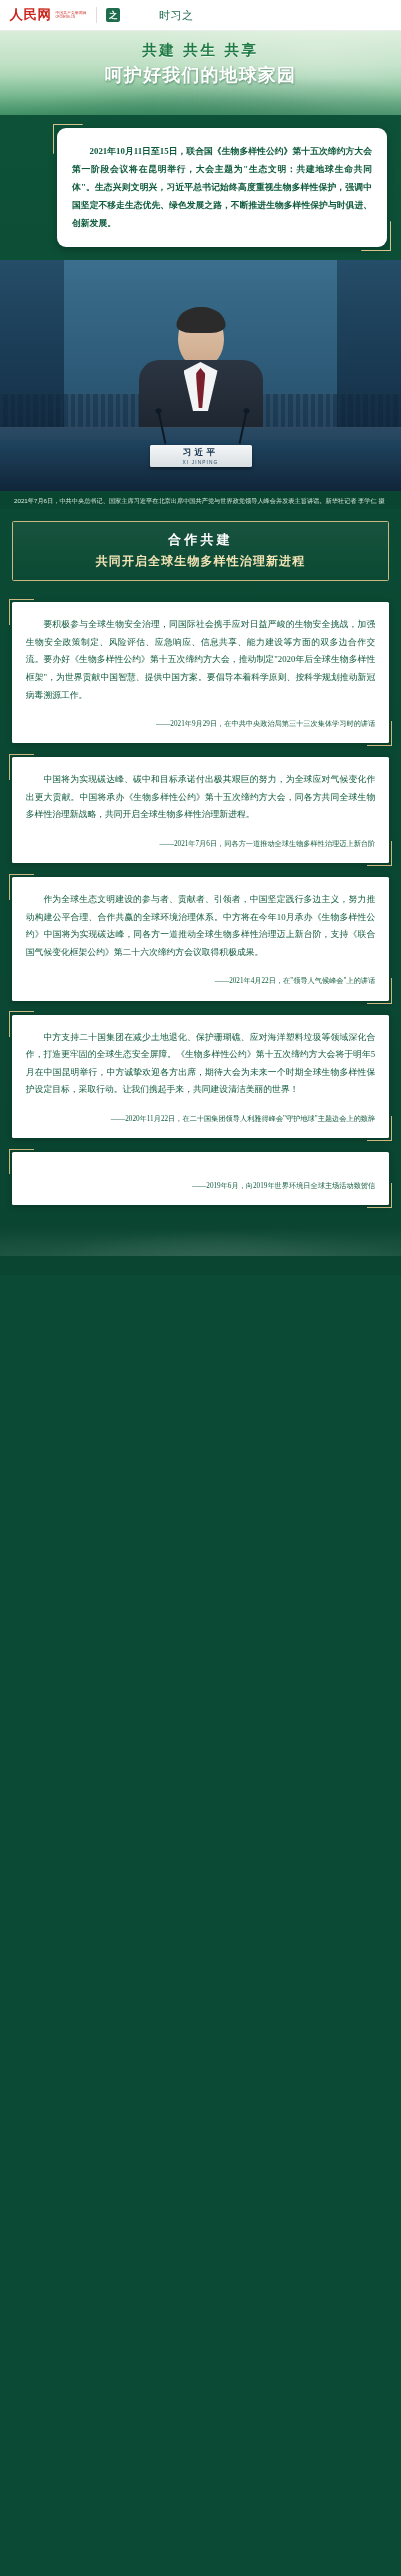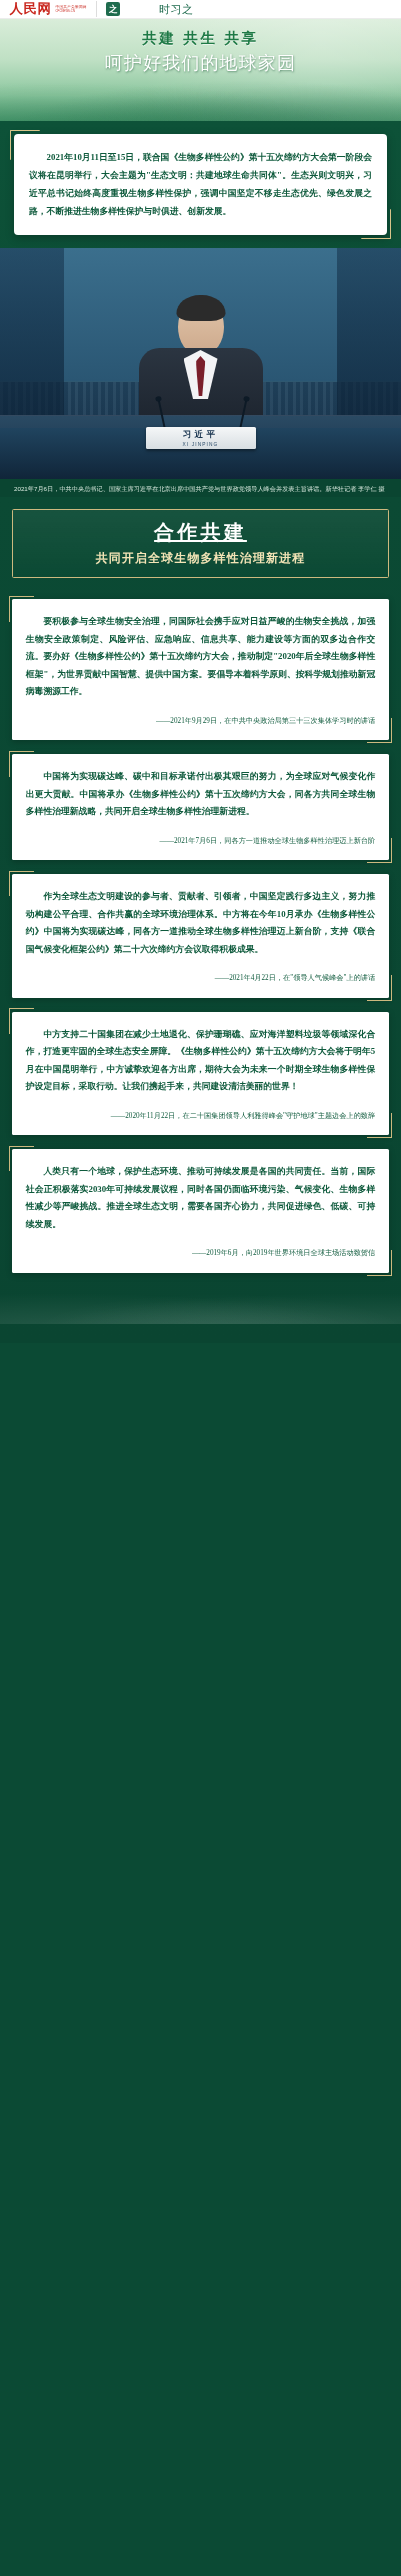--- a/index.html
+++ b/index.html
@@ -11,21 +11,21 @@
   body {
     width: 401px;
     min-height: 2576px;
     position: relative;
     overflow-x: hidden;
   }
 
   
   .top-bar {
     position: relative;
-    height: 19px;
+    height: 31px;
     background: #ffffff;
     display: flex;
     align-items: center;
     padding: 0 9.6px;
     gap: 9.6px;
     border-bottom: 0.5px solid #ececec;
   }
   .logo-block {
     display: flex;
     align-items: center;
@@ -76,21 +76,21 @@
     font-size: 11px;
     color: #1f6b4e;
     font-weight: normal;
     letter-spacing: 0.5px;
     margin-left: 36px;
   }
 
   
   .banner {
     position: relative;
-    height: 102px;
+    height: 84px;
     background:
       radial-gradient(circle at 80% 20%, rgba(255,255,255,0.22), rgba(255,255,255,0) 55%),
       linear-gradient(180deg, #d9edd9 0%, #bfe0c4 40%, #8cc79f 75%, #4e9c71 100%);
     overflow: hidden;
   }
   .banner::after {
     content: "";
     position: absolute;
     left: -10%;
     bottom: -21.4px;
@@ -118,21 +118,21 @@
     margin-top: 4.3px;
     font-size: 20px;
     font-weight: bold;
     color: #ffffff;
     letter-spacing: 1.1px;
     text-shadow: 0.5px 1.1px 2.1px rgba(20,80,50,.55);
   }
   .banner-title2 {
     margin-top: 3.2px;
     font-size: 18px;
-    font-weight: normal;
+    font-weight: bold;
     color: #ffffff;
     letter-spacing: 1.1px;
     text-shadow: 0.5px 1.1px 2.1px rgba(20,80,50,.55);
   }
 
   
   .page {
     background:
       linear-gradient(180deg, #0d5238 0%, #0b4a34 30%, #0a4531 100%);
     padding: 0 0 19px 0;
@@ -140,23 +140,24 @@
   }
 
   
   .lead-wrap {
     position: relative;
     padding: 13px 14px 5.4px 14px;
   }
   .lead-card {
     position: relative;
     background: #ffffff;
-    border-radius: 4px;
+    border-radius: 9px;
     padding: 14px 15px 15px 15px;
     box-shadow: 0 2.1px 8.6px rgba(0,0,0,.25);
+    margin-left: 43px;
   }
   .lead-card::before {
     content: "";
     position: absolute;
     top: -3.7px; left: -3.7px;
     width: 29px; height: 29px;
     border-top: 1.6px solid #d8c48a;
     border-left: 1.6px solid #d8c48a;
     border-radius: 1.1px;
   }
@@ -266,22 +267,22 @@
     transform: translateX(-50%);
     top: 62px;
     width: 9.6px; height: 40px;
     background: #7a1f2b;
     clip-path: polygon(50% 0, 100% 14%, 68% 100%, 32% 100%, 0 14%);
   }
   .photo .nameplate {
     position: absolute;
     left: 50%;
     transform: translateX(-50%);
-    bottom: 30px;
-    width: 110px;
+    bottom: 24px;
+    width: 102px;
     background: linear-gradient(180deg, #f5f7f8 0%, #d8dee2 100%);
     border-radius: 1.6px;
     text-align: center;
     padding: 2.7px 0 2.1px 0;
     box-shadow: 0 1.1px 3.2px rgba(0,0,0,.4);
   }
   .photo .nameplate .cn {
     font-size: 8.6px;
     font-weight: bold;
     color: #15314d;
@@ -331,25 +332,24 @@
   
   .section-head {
     margin: 11.8px 11.8px 2.1px 11.8px;
     border: 1.1px solid #cdb97f;
     border-radius: 1.6px;
     padding: 8.6px 5.4px 9.6px 5.4px;
     text-align: center;
     background: linear-gradient(180deg, rgba(255,255,255,.05), rgba(255,255,255,0));
   }
   .section-head .l1 {
-    font-size: 20px;
+    font-size: 13px;
     font-weight: bold;
     color: #ffffff;
     letter-spacing: 3.2px;
-    text-decoration: underline;
   }
   .section-head .l2 {
     margin-top: 4.3px;
     font-size: 12px;
     font-weight: bold;
     color: #f3e4b6;
     letter-spacing: 1.1px;
   }
 
   
@@ -380,21 +380,21 @@
     border-bottom: 1.6px solid #cdb97f;
     border-right: 1.6px solid #cdb97f;
   }
   .qtext {
     font-size: 8.8px;
     line-height: 2.0;
     color: #0e5a3c;
     text-align: justify;
     text-indent: 2em;
     font-family: "Liberation Serif", "DejaVu Serif", serif;
-    font-weight: bold;
+    font-weight: normal;
   }
   .qsrc {
     margin-top: 14px;
     font-size: 7.2px;
     line-height: 1.85;
     color: #0e5a3c;
     text-align: right;
     font-family: "Liberation Serif", "DejaVu Serif", serif;
   }
 
@@ -489,21 +489,20 @@
       <p class="qtext">作为全球生态文明建设的参与者、贡献者、引领者，中国坚定践行多边主义，努力推动构建公平合理、合作共赢的全球环境治理体系。中方将在今年10月承办《生物多样性公约》中国将为实现碳达峰，同各方一道推动全球生物多样性治理迈上新台阶，支持《联合国气候变化框架公约》第二十六次缔约方会议取得积极成果。</p>
       <p class="qsrc">——2021年4月22日，在"领导人气候峰会"上的讲话</p>
     </div>
 
     <div class="qcard">
       <p class="qtext">中方支持二十国集团在减少土地退化、保护珊瑚礁、应对海洋塑料垃圾等领域深化合作，打造更牢固的全球生态安全屏障。《生物多样性公约》第十五次缔约方大会将于明年5月在中国昆明举行，中方诚挚欢迎各方出席，期待大会为未来一个时期全球生物多样性保护设定目标，采取行动。让我们携起手来，共同建设清洁美丽的世界！</p>
       <p class="qsrc">——2020年11月22日，在二十国集团领导人利雅得峰会"守护地球"主题边会上的致辞</p>
     </div>
 
     <div class="qcard">
-      <p class="qtext">人类只有一个地球，保护生态环境、推动可持续发展是各国的共同责任。当前，国际社会正积极落实2030年可持续发展议程，同时各国仍面临环境污染、气候变化、生物多样性减少等严峻挑战。推进全球生态文明，需要各国齐心协力，共同促进绿色、低碳、可持续发展。</p>
       <p class="qsrc">——2019年6月，向2019年世界环境日全球主场活动致贺信</p>
     </div>
 
   </div>
 
   <div class="footer-decor"></div>
 </div>
 
 
 </body></html>

